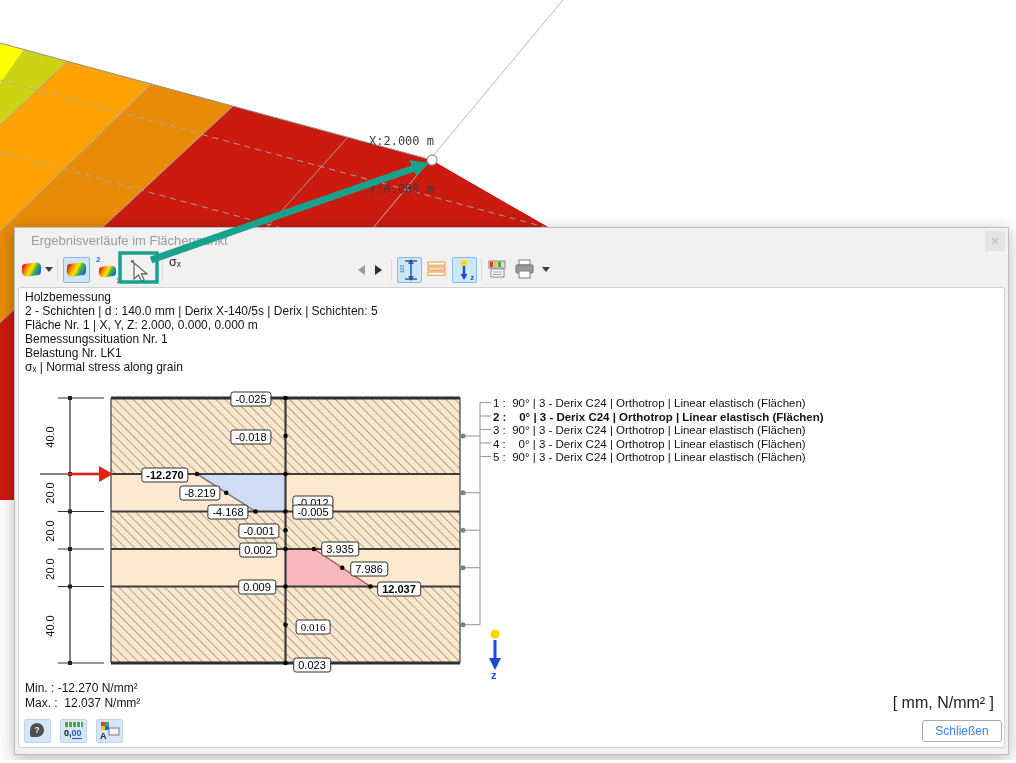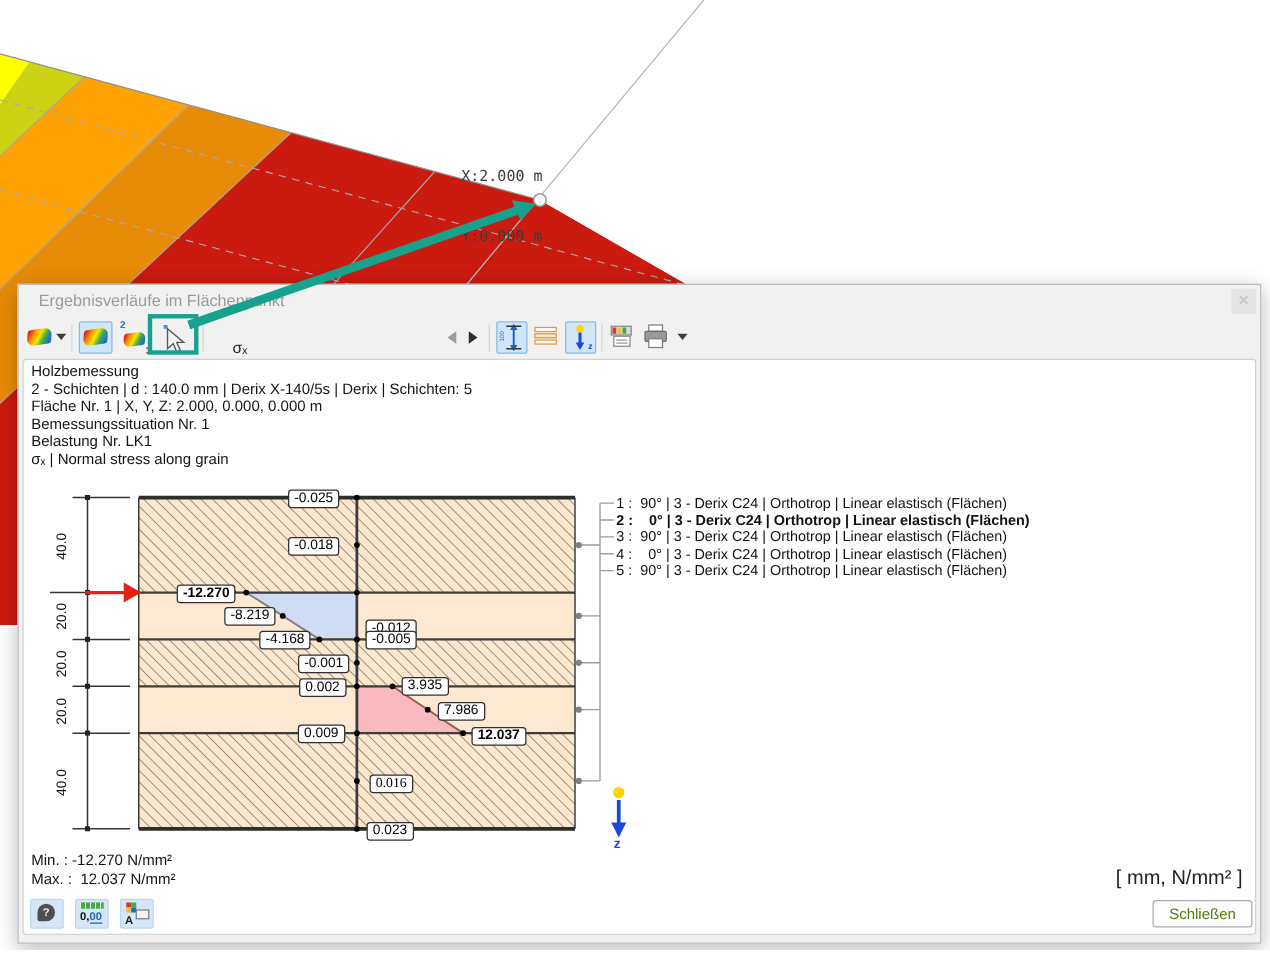--- a/index.html
+++ b/index.html
@@ -43,21 +43,21 @@
   .vlabel.bold{font-weight:bold;}
   .dimlabel{position:absolute;transform:translate(-50%,-50%) rotate(-90deg);font-size:11px;color:#111;}
   .legend-row{position:absolute;left:474px;height:13px;font-size:11.5px;line-height:13px;color:#111;white-space:pre;}
   .legend-row.bold{font-weight:bold;}
   #zlabel{position:absolute;font-size:11px;font-weight:bold;color:#1a46d9;}
   .resline{position:absolute;left:6px;font-size:12px;color:#141414;white-space:pre;}
   #units-note{position:absolute;right:10px;top:406px;font-size:16px;color:#222;}
   .ftbtn{position:absolute;top:431px;width:27px;height:24px;background:#d5e7f6;border:1px solid #bcd6ee;
          border-radius:2px;box-sizing:border-box;}
   #close-btn{position:absolute;left:903px;top:432px;width:80px;height:22px;background:#fdfdfd;
-             border:1px solid #aaa;border-radius:3px;font-size:12px;color:#4d7c0f;
+             border:1px solid #aaa;border-radius:3px;font-size:12px;color:#3b82f6;
              text-align:center;line-height:20px;box-sizing:border-box;}
 
   
   #coords{position:absolute;left:369px;top:101px;font-family:"DejaVu Sans Mono",monospace;
           font-size:12px;line-height:16px;color:#3c3c3c;white-space:pre;}
   #tooltip{position:absolute;left:316px;top:200px;background:#fdf0ef;color:#a16207;font-size:12px;
            padding:3px 9px;box-shadow:0 1px 3px rgba(0,0,0,.2);white-space:nowrap;margin-top:48px;}
   #overlay{position:absolute;left:0;top:0;pointer-events:none;z-index:50;}
 </style>
 </head>
@@ -117,21 +117,21 @@
         <div class="rainbow" style="width:17px;height:11px;margin:9px 0 0 4px;"></div>
         <span class="abs" style="right:0;bottom:-2px;font-size:8px;font-weight:bold;color:#d22;">3</span>
       </div>
       <div class="tbtn" style="left:107px;width:34px;height:28px;">
         <svg width="20" height="22" style="margin:3px 0 0 8px;">
           <rect x="1" y="0" width="3" height="3" fill="#4a90d9"></rect>
           <polygon points="4,3 4,19 8.6,15 11.4,21.4 14.2,20.1 11.4,13.9 17,13.9" fill="#f4f4f4" stroke="#5a5a5a" stroke-width="1.1"></polygon>
         </svg>
       </div>
       <div class="sep" style="left:147px;"></div>
-      <span id="sigma" class="abs" style="left:154px;top:16px;margin-left:17px;">σₓ</span>
+      <span id="sigma" class="abs" style="left:154px;top:0;">σₓ</span>
       <div class="tri-left abs" style="left:343px;top:10px;"></div>
       <div class="tri-right abs" style="left:360px;top:10px;"></div>
       <div class="sep" style="left:376px;"></div>
       <div class="tbtn selected" style="left:382px;width:25px;">
         <svg width="23" height="24">
           <line x1="13" y1="4" x2="13" y2="20" stroke="#1f62c8" stroke-width="1.6"></line>
           <polygon points="13,1 10,6 16,6" fill="#1f62c8"></polygon>
           <polygon points="13,23 10,18 16,18" fill="#1f62c8"></polygon>
           <line x1="7" y1="3" x2="19" y2="3" stroke="#333" stroke-width="1.2"></line>
           <line x1="7" y1="21" x2="19" y2="21" stroke="#333" stroke-width="1.2"></line>

